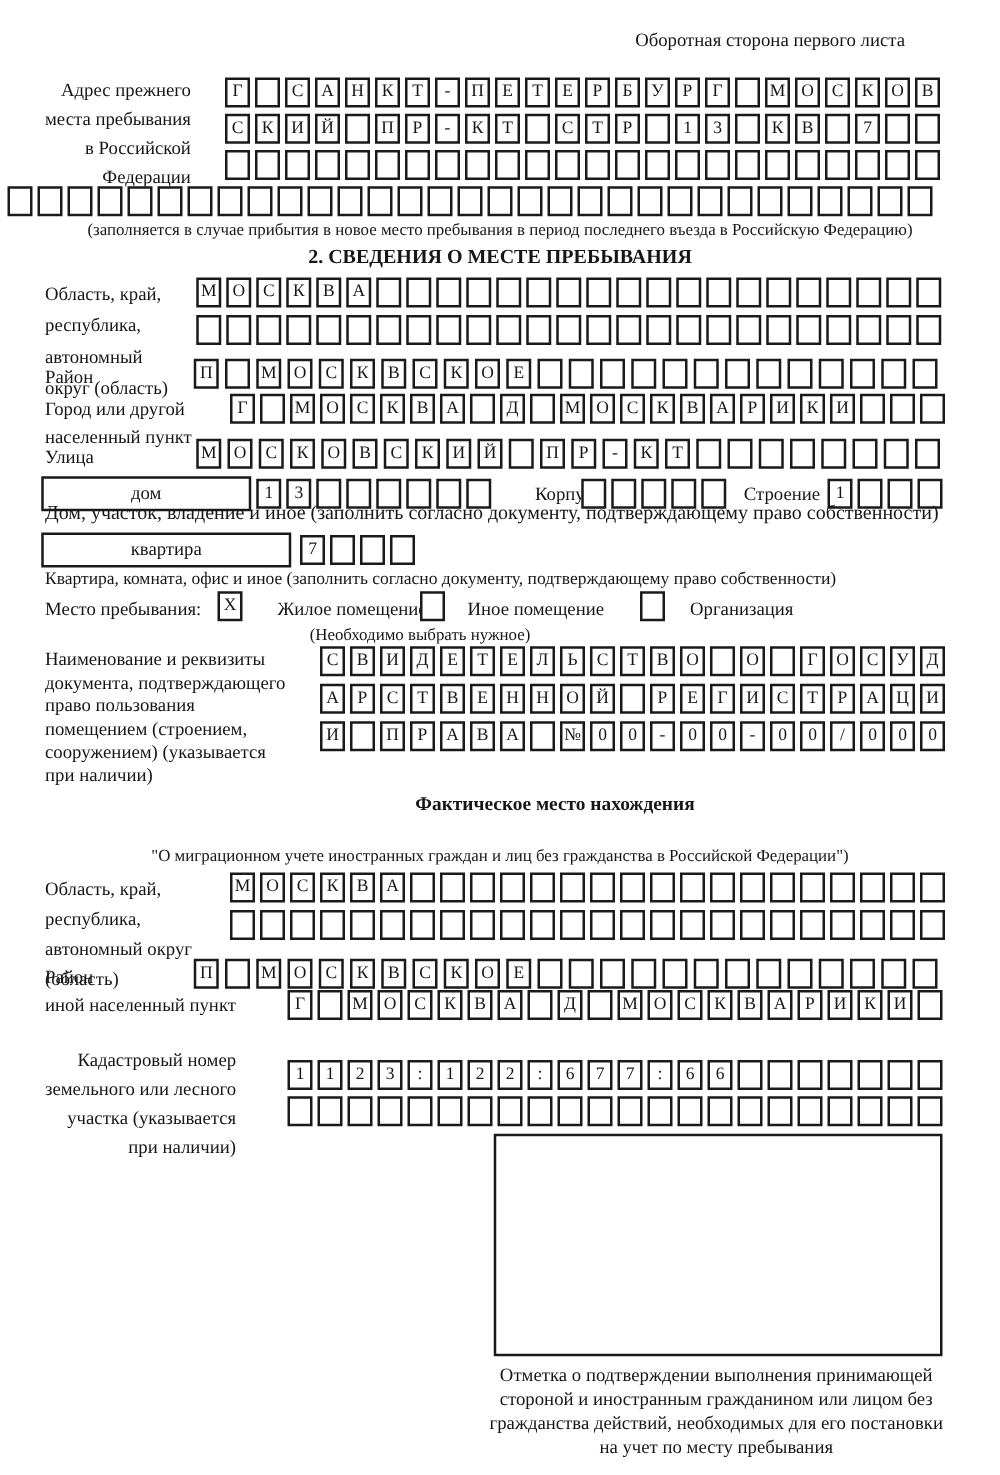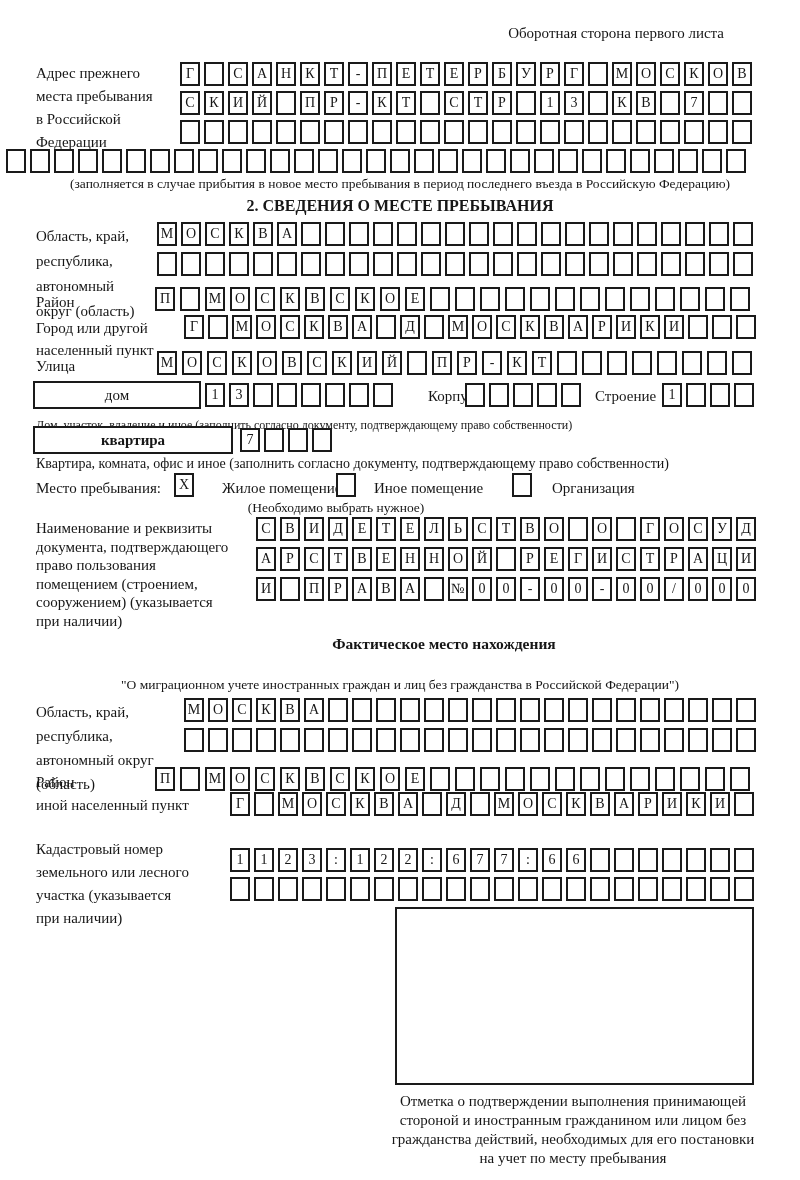--- a/index.html
+++ b/index.html
@@ -7,21 +7,21 @@
   .page {
     position: relative; width: 780px; height: 1180px;
     background: #ffffff; color: #161616;
     font-family: "Liberation Serif", "DejaVu Serif", serif;
     overflow: hidden;
   }
   .pos { position: absolute; }
   .lbl { font-size: 15px; line-height: 23px; white-space: nowrap; }
   .lh25 div { line-height: 25px; }
   .lh24 div { line-height: 24px; }
-  .lh23 div { line-height: 23px; }
+  .lh23 div { line-height: 23px; text-align: right; }
   .lh22 div { line-height: 22px; }
   .lh18 div { line-height: 18.5px; }
   .boxrow { white-space: nowrap; }
   .cbox {
     display: inline-block; width: 20px; height: 24px;
     border: 2px solid #1a1a1a; margin-right: 4px;
     text-align: center; font-size: 14px; line-height: 20px;
     vertical-align: top; background: #fff;
   }
   .p25 .cbox { margin-right: 5px; }
@@ -80,23 +80,23 @@
 
   <div class="pos lbl" style="left:36px; top:355px;">Улица</div>
   <div class="pos boxrow p25" style="left:157px; top:351px;"><span class="cbox">М</span><span class="cbox">О</span><span class="cbox">С</span><span class="cbox">К</span><span class="cbox">О</span><span class="cbox">В</span><span class="cbox">С</span><span class="cbox">К</span><span class="cbox">И</span><span class="cbox">Й</span><span class="cbox"></span><span class="cbox">П</span><span class="cbox">Р</span><span class="cbox">-</span><span class="cbox">К</span><span class="cbox">Т</span><span class="cbox"></span><span class="cbox"></span><span class="cbox"></span><span class="cbox"></span><span class="cbox"></span><span class="cbox"></span><span class="cbox"></span><span class="cbox"></span></div>
 
   <div class="widebox" style="left:33px; top:381px; width:168px;">дом</div>
   <div class="pos boxrow" style="left:205px; top:383px;"><span class="cbox">1</span><span class="cbox">3</span><span class="cbox"></span><span class="cbox"></span><span class="cbox"></span><span class="cbox"></span><span class="cbox"></span><span class="cbox"></span></div>
   <div class="pos lbl" style="left:400px; top:385px;margin-left:28px;">Корпус</div>
   <div class="pos boxrow" style="left:465px; top:383px;"><span class="cbox"></span><span class="cbox"></span><span class="cbox"></span><span class="cbox"></span><span class="cbox"></span></div>
   <div class="pos lbl" style="left:595px; top:385px;">Строение</div>
   <div class="pos boxrow" style="left:662px; top:383px;"><span class="cbox">1</span><span class="cbox"></span><span class="cbox"></span><span class="cbox"></span></div>
-  <div class="pos note" style="left:36px; top:418px; font-size:12px;">Дом, участок, владение и иное (заполнить согласно документу, подтверждающему право собственности)</div>
+  <div class="pos note" style="left:36px; top:402px; font-size:16px;">Дом, участок, владение и иное (заполнить согласно документу, подтверждающему право собственности)</div>
 
-  <div class="widebox" style="left:33px; top:426px; width:200px;font-weight:bold;">квартира</div>
+  <div class="widebox" style="left:33px; top:426px; width:200px;">квартира</div>
   <div class="pos boxrow" style="left:240px; top:428px;"><span class="cbox">7</span><span class="cbox"></span><span class="cbox"></span><span class="cbox"></span></div>
   <div class="pos note" style="left:36px; top:456px; font-size:14px;">Квартира, комната, офис и иное (заполнить согласно документу, подтверждающему право собственности)</div>
 
   <div class="pos lbl" style="left:36px; top:477px;">Место пребывания:</div>
   <span class="cbox pos" style="left:174px; top:473px;">X</span>
   <div class="pos lbl" style="left:204px; top:477px;margin-left:18px;">Жилое помещение</div>
   <span class="cbox pos" style="left:336px; top:473px;"></span>
   <div class="pos lbl" style="left:374px; top:477px;">Иное помещение</div>
   <span class="cbox pos" style="left:512px; top:473px;"></span>
   <div class="pos lbl" style="left:552px; top:477px;">Организация</div>

